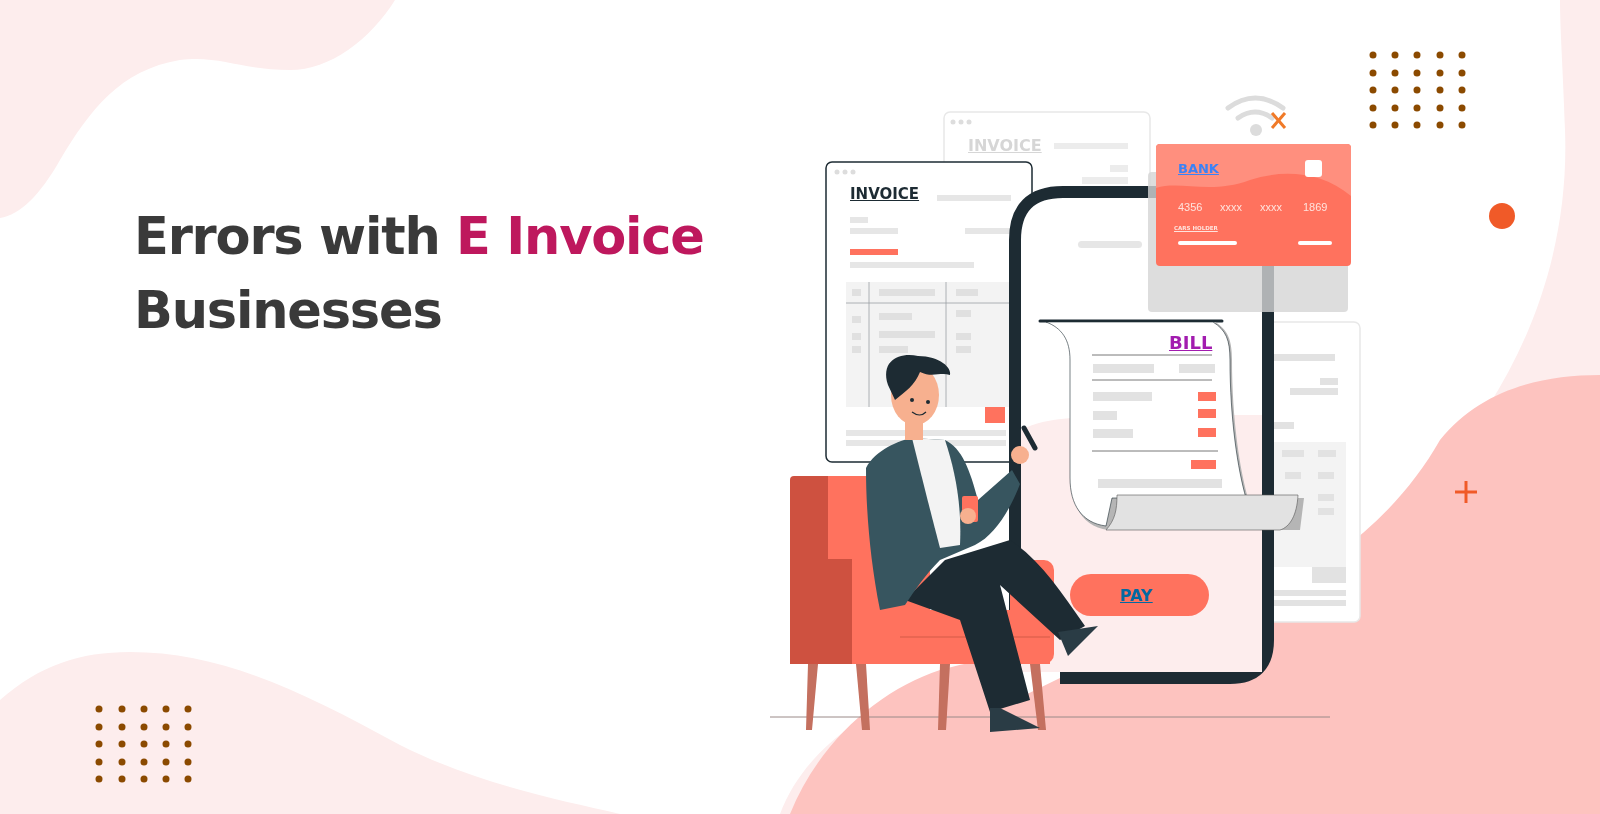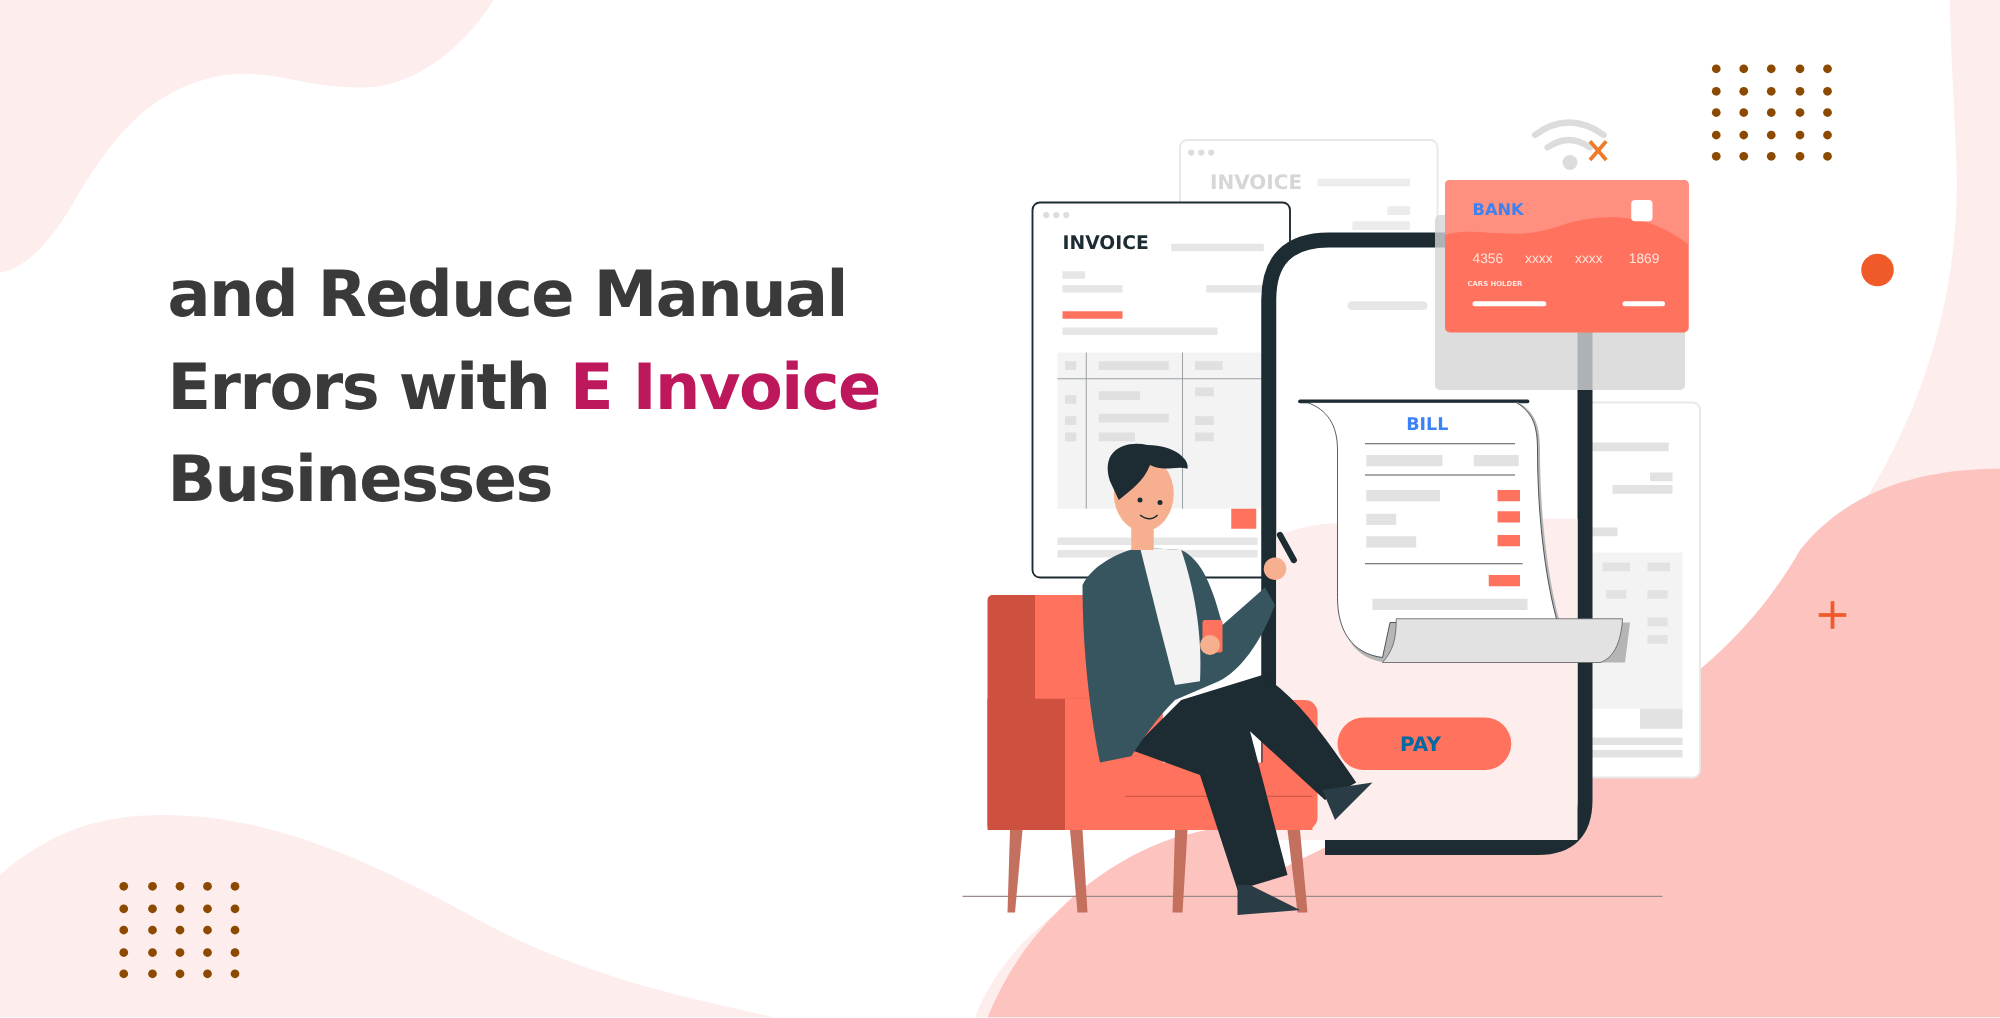--- a/index.html
+++ b/index.html
@@ -7,24 +7,24 @@
   body { position: relative; font-family: "Liberation Sans", "DejaVu Sans", sans-serif; }
   .bg-svg { position: absolute; left: 0; top: 0; width: 1600px; height: 814px; }
   .headline {
     position: absolute; left: 134px; top: 200px; width: 620px;
     font-family: "DejaVu Sans", "Liberation Sans", sans-serif;
     font-weight: bold; font-size: 51px; line-height: 74px;
     color: #3a3a3a; letter-spacing: -1.2px;
   }
   .headline .hl { color: #be185d; }
   .illus { position: absolute; left: 0; top: 0; width: 1600px; height: 814px; }
-  .txt { position: absolute; font-family: "DejaVu Sans", "Liberation Sans", sans-serif; font-weight: bold; }
+  .txt { position: absolute; font-family: "DejaVu Sans", "Liberation Sans", sans-serif; font-weight: bold; text-decoration: underline; }
   .inv-title { left: 850px; top: 185px; font-size: 15px; color: #1d2b33; }
   .inv-title-bg { left: 968px; top: 136px; font-size: 16px; color: #d6d6d6; }
-  .bill-title { left: 1125px; top: 332px; font-size: 14px; color: #3b82f6; }
+  .bill-title { left: 1169px; top: 332px; font-size: 18px; color: #a21caf; }
   .pay-label { left: 1120px; top: 586px; font-size: 16px; color: #0369a1; }
   .bank-label { left: 1178px; top: 161px; font-size: 13px; color: #3b82f6; }
   .card-num { position: absolute; top: 201px; font-family: "Liberation Sans", sans-serif; font-size: 11px; color: #ffe3dd; text-align: center; }
   .card-holder { left: 1174px; top: 225px; font-size: 5.5px; color: #ffe3dd; }
 </style>
 </head>
 <body>
 
 <svg class="bg-svg" viewBox="0 0 1600 814">
 
@@ -94,21 +94,20 @@
 
   <circle cx="1502" cy="216" r="13" fill="#f05a28"></circle>
 
   <g stroke="#f05a28" stroke-width="3">
     <line x1="1455" y1="492" x2="1477" y2="492"></line>
     <line x1="1466" y1="481" x2="1466" y2="503"></line>
   </g>
 </svg>
 
 <div class="headline">
-  <div>and Reduce Manual</div>
   <div><span>Errors with </span><span class="hl">E Invoice</span></div>
   <div>Businesses</div>
 </div>
 
 <svg class="illus" viewBox="0 0 1600 814">
 
   <g>
     <rect x="944" y="112" width="206" height="200" rx="6" fill="#ffffff" stroke="#e8e8e8" stroke-width="1.5"></rect>
     <circle cx="953" cy="122" r="2.5" fill="#dddddd"></circle>
       <circle cx="961" cy="122" r="2.5" fill="#dddddd"></circle>

